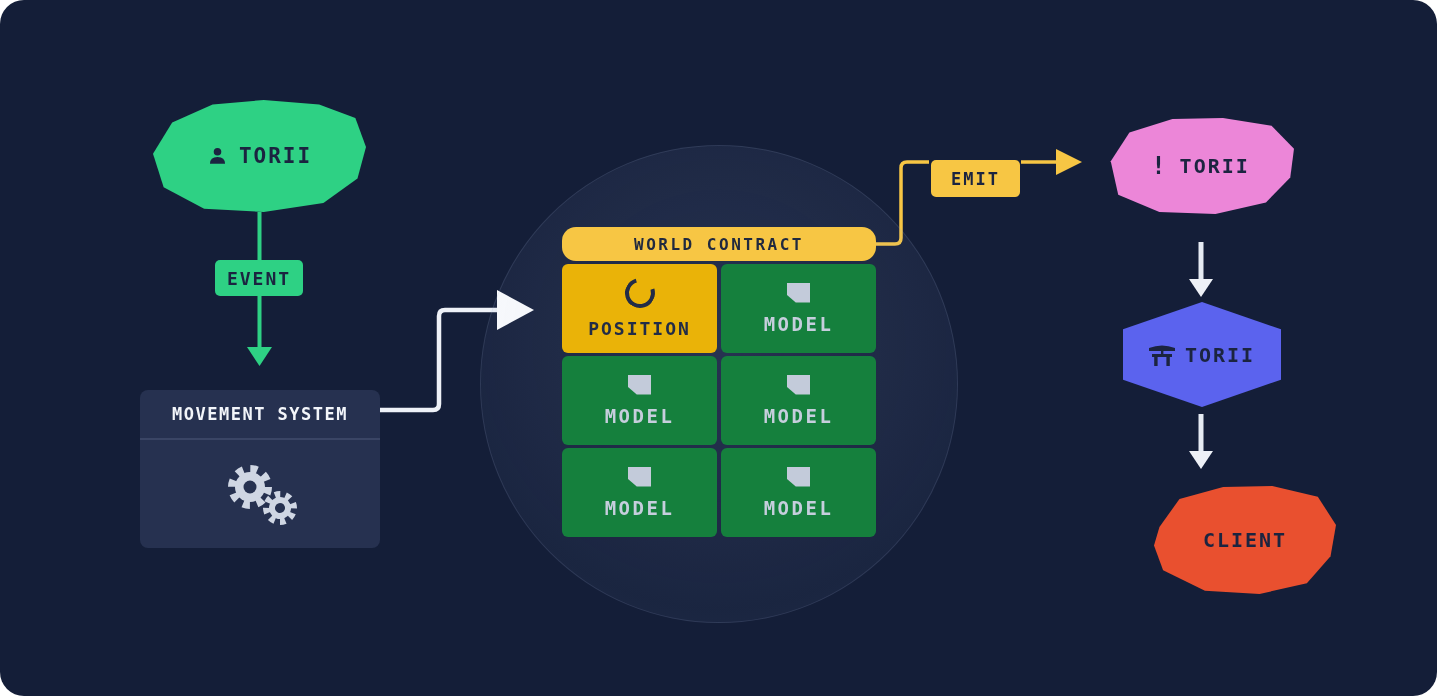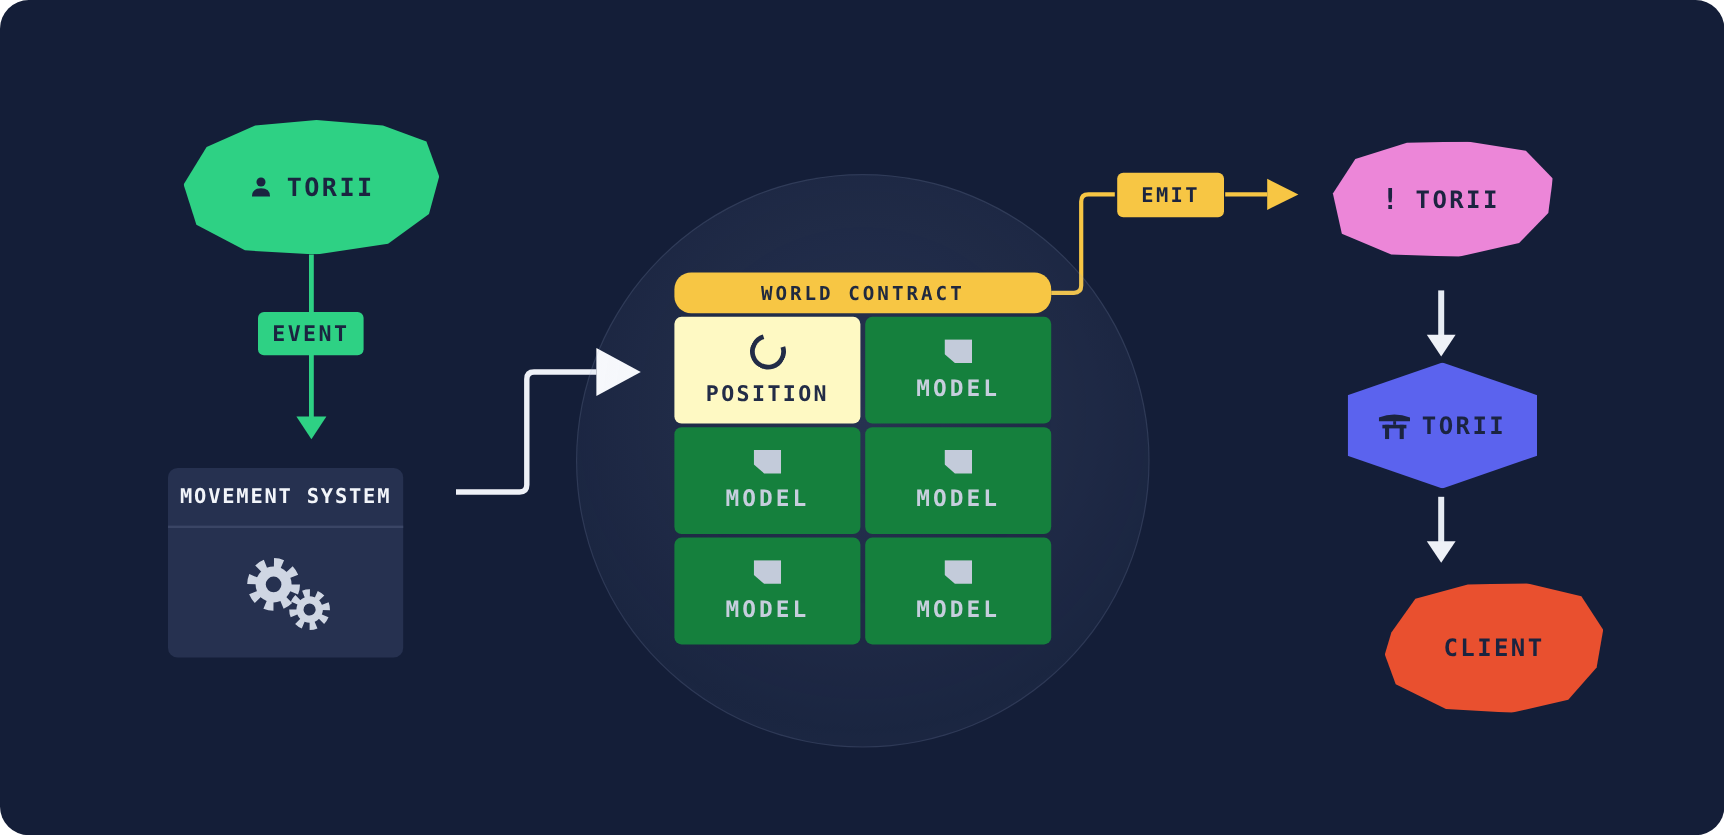--- a/index.html
+++ b/index.html
@@ -27,24 +27,24 @@
     font-size:20px;letter-spacing:2px;z-index:2;
   }
   .hex-torii{
     left:1123px;top:302px;width:158px;height:105px;background:#5b63ee;
     clip-path:polygon(50% 0%,100% 26%,100% 74%,50% 100%,0% 74%,0% 26%);
     font-size:20px;letter-spacing:2px;gap:10px;z-index:2;
   }
   
   .badge{border-radius:5px;z-index:3;font-weight:bold;}
   .badge-call{left:215px;top:260px;width:88px;height:36px;background:#2ed184;font-size:18px;letter-spacing:2px;}
-  .badge-emit{left:931px;top:144px;width:89px;height:37px;background:#f7c644;font-size:17px;letter-spacing:2px;}
+  .badge-emit{left:931px;top:160px;width:89px;height:37px;background:#f7c644;font-size:17px;letter-spacing:2px;}
   
   .movement{
-    left:140px;top:390px;width:196px;height:158px;background:#263150;
+    left:140px;top:390px;width:240px;height:158px;background:#263150;
     border-radius:8px;z-index:2;display:flex;flex-direction:column;
   }
   .movement-header{
     height:48px;display:flex;align-items:center;justify-content:center;
     border-bottom:2px solid #3a4565;color:#f2f5fa;font-weight:bold;
     font-size:17px;letter-spacing:1.5px;
   }
   .movement-body{flex:1;display:flex;align-items:center;justify-content:center;}
   
   .world-circle{
@@ -57,21 +57,21 @@
     display:flex;align-items:center;justify-content:center;color:#20293f;font-weight:bold;
     font-size:16px;letter-spacing:2.5px;z-index:2;
   }
   .world-grid{
     left:562px;top:264px;width:314px;z-index:2;display:grid;
     grid-template-columns:155px 155px;grid-auto-rows:89px;gap:3px 4px;
   }
   .cell{
     border-radius:6px;display:flex;flex-direction:column;align-items:center;justify-content:center;gap:10px;
   }
-  .cell-position{background:#fef9c3;color:#222c47;font-weight:bold;font-size:18px;letter-spacing:2px;}
+  .cell-position{background:#eab308;color:#222c47;font-weight:bold;font-size:18px;letter-spacing:2px;}
   .cell-model{background:#15803d;color:#c6cedd;font-weight:bold;font-size:19px;letter-spacing:2.5px;}
   .spinner{
     width:22px;height:22px;border-radius:50%;border:4px solid #222c47;
     border-top-color:transparent;transform:rotate(28deg);
   }
   .model-icon{
     width:23px;height:20px;background:#c3cbda;
     clip-path:polygon(0 0,100% 0,100% 100%,38% 100%,0 62%);
   }
   .excl{font-weight:bold;font-size:24px;}

